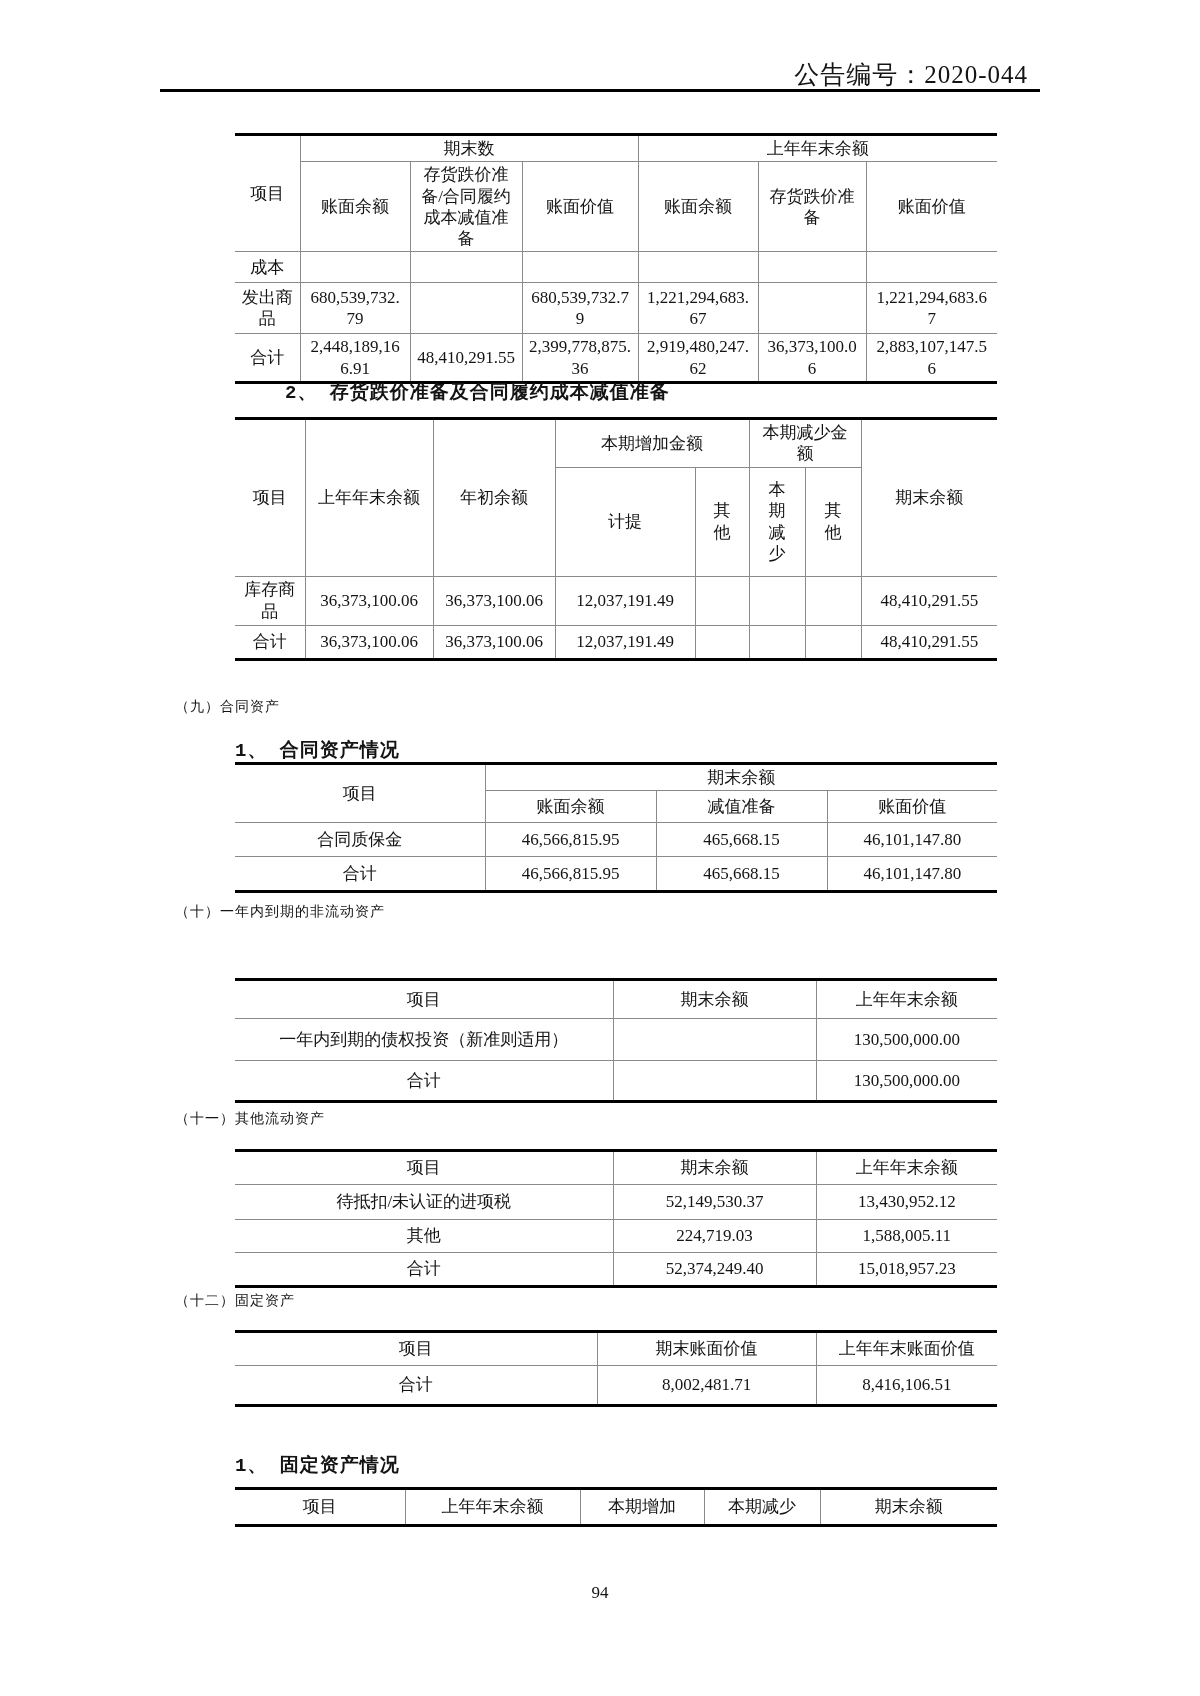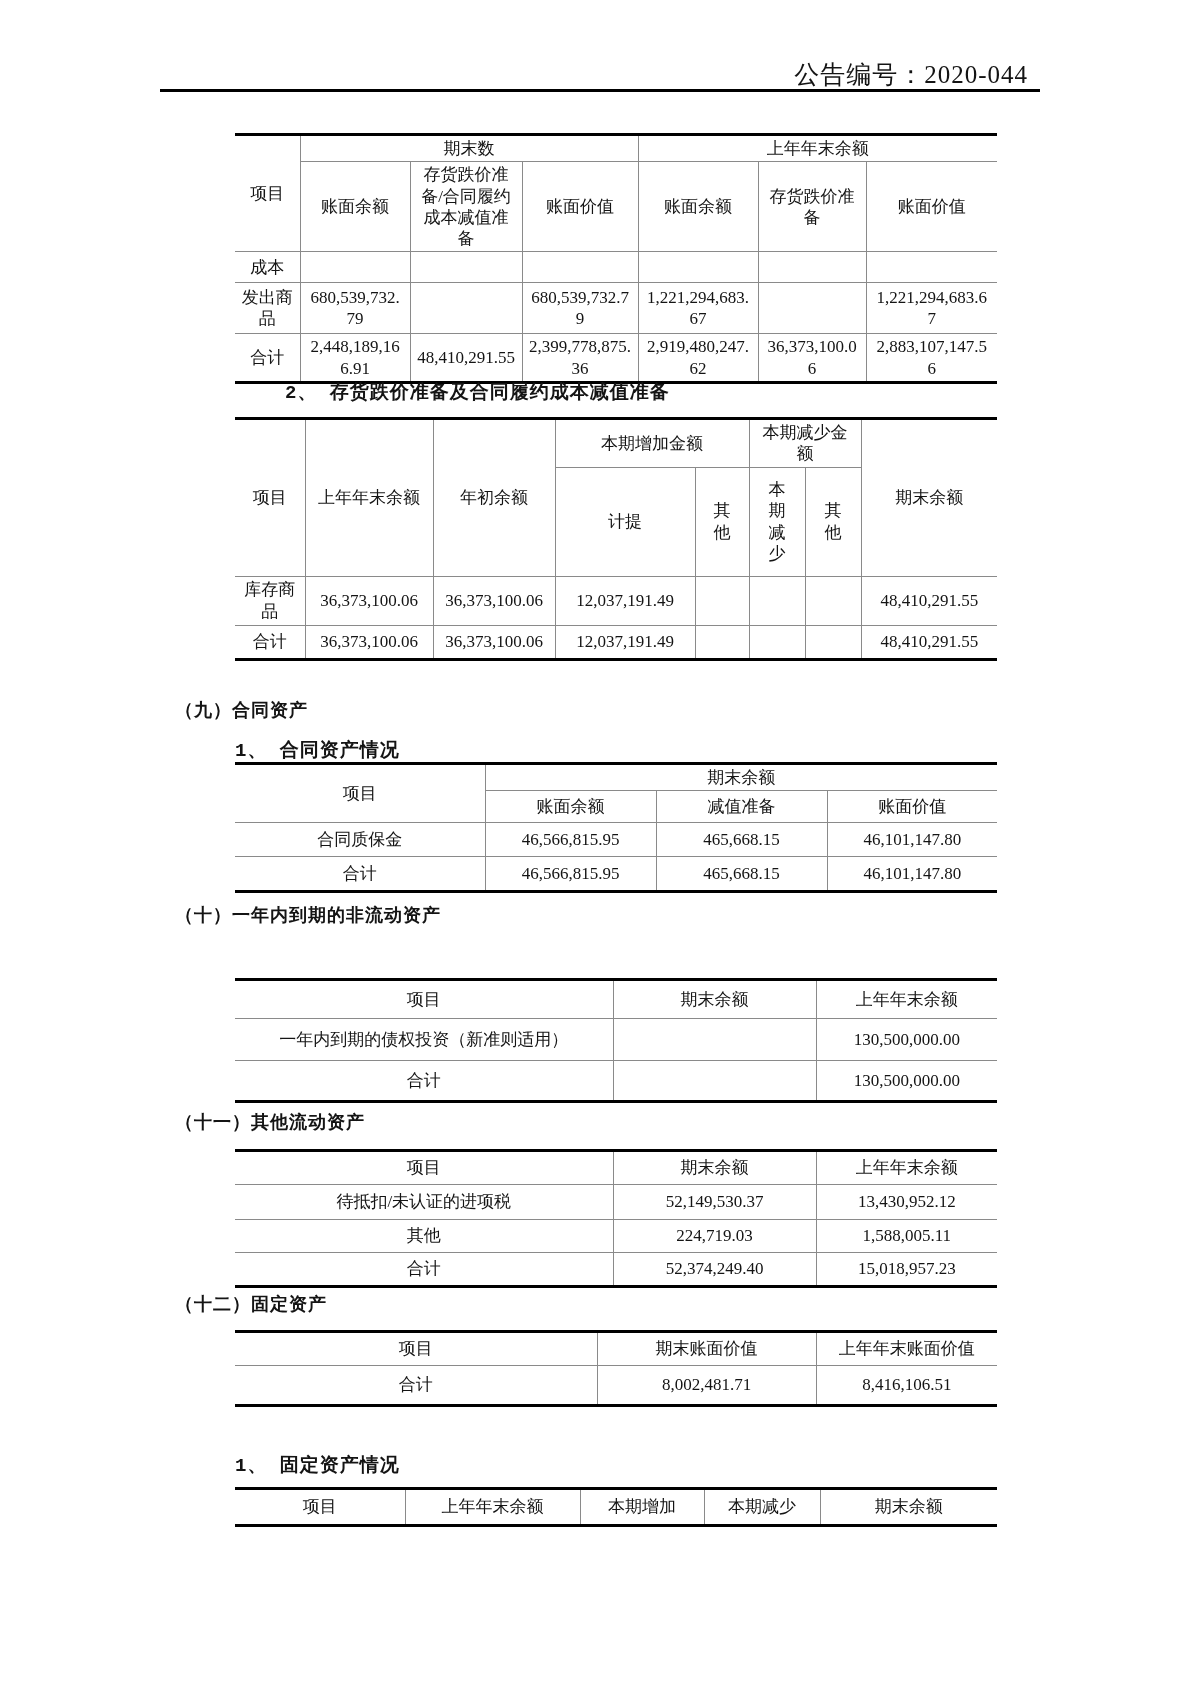--- a/index.html
+++ b/index.html
@@ -4,21 +4,21 @@
 <style>
   html,body{margin:0;padding:0;background:#fff;}
   .page{
     position:relative;width:1200px;height:1696px;background:#fff;
     font-family:"Liberation Serif","DejaVu Serif",serif;color:#141414;
     outline:1px solid #d8d8d8;overflow:hidden;
   }
   .abs{position:absolute;}
   .doc-num{font-size:25px;letter-spacing:1px;}
   .rule{background:#000;height:3px;}
-  .h-sec{font-size:18px;font-weight:bold;letter-spacing:1px;}
+  .h-sec{font-size:14px;font-weight:normal;letter-spacing:1px;}
   .h-sub{font-size:19px;font-weight:bold;letter-spacing:1px;font-family:Liberation Mono, monospace;}
   table.t{
     border-collapse:collapse;table-layout:fixed;
     border-top:3px solid #000;border-bottom:3px solid #000;
   }
   table.t th,table.t td{
     border:1px solid #8a8a8a;
     font-size:17px;font-weight:normal;line-height:1.25;
     padding:2px 6px;vertical-align:middle;text-align:center;
     overflow:hidden;word-break:break-all;
@@ -276,14 +276,15 @@
         <tr>
       <th style="height:30px;">项目</th>
       <th>上年年末余额</th>
       <th>本期增加</th>
       <th>本期减少</th>
       <th>期末余额</th>
     </tr>
   </tbody>
     </table>
 
+  <div class="abs footer-num" style="top:1583px;left:0;">94</div>
 
 </div>
 
 </body></html>

